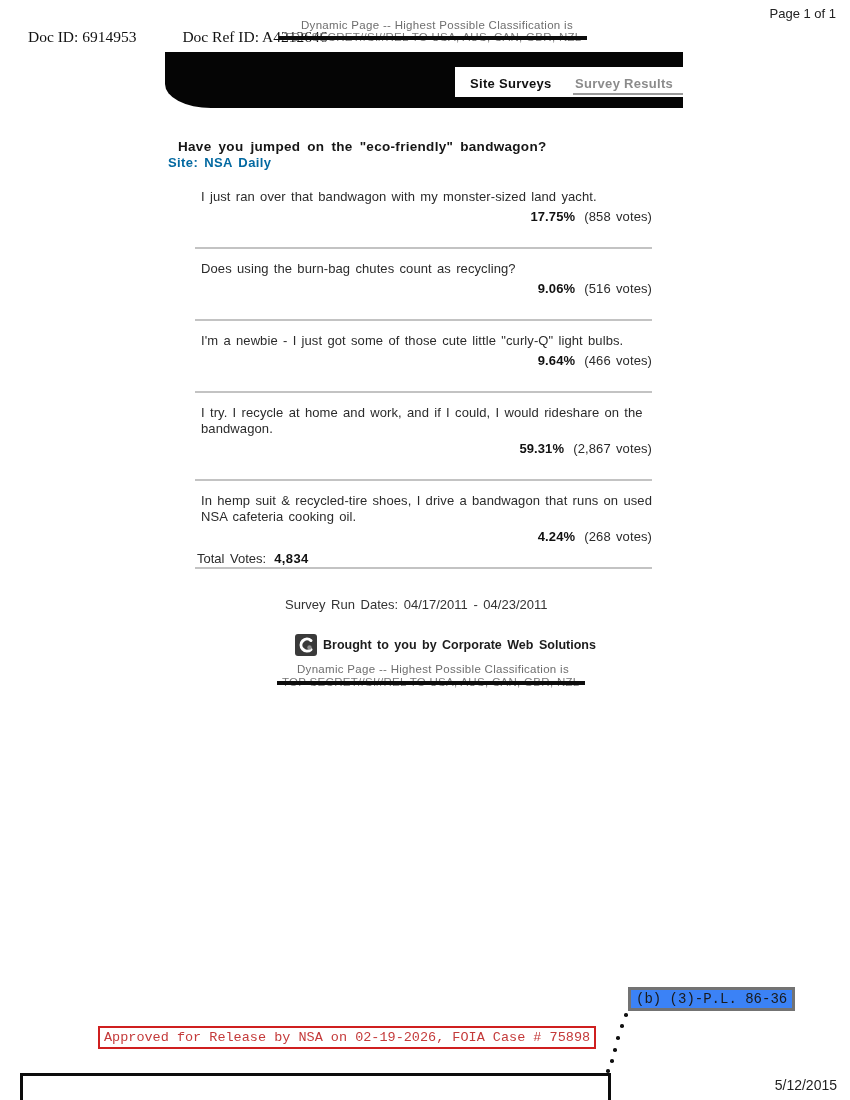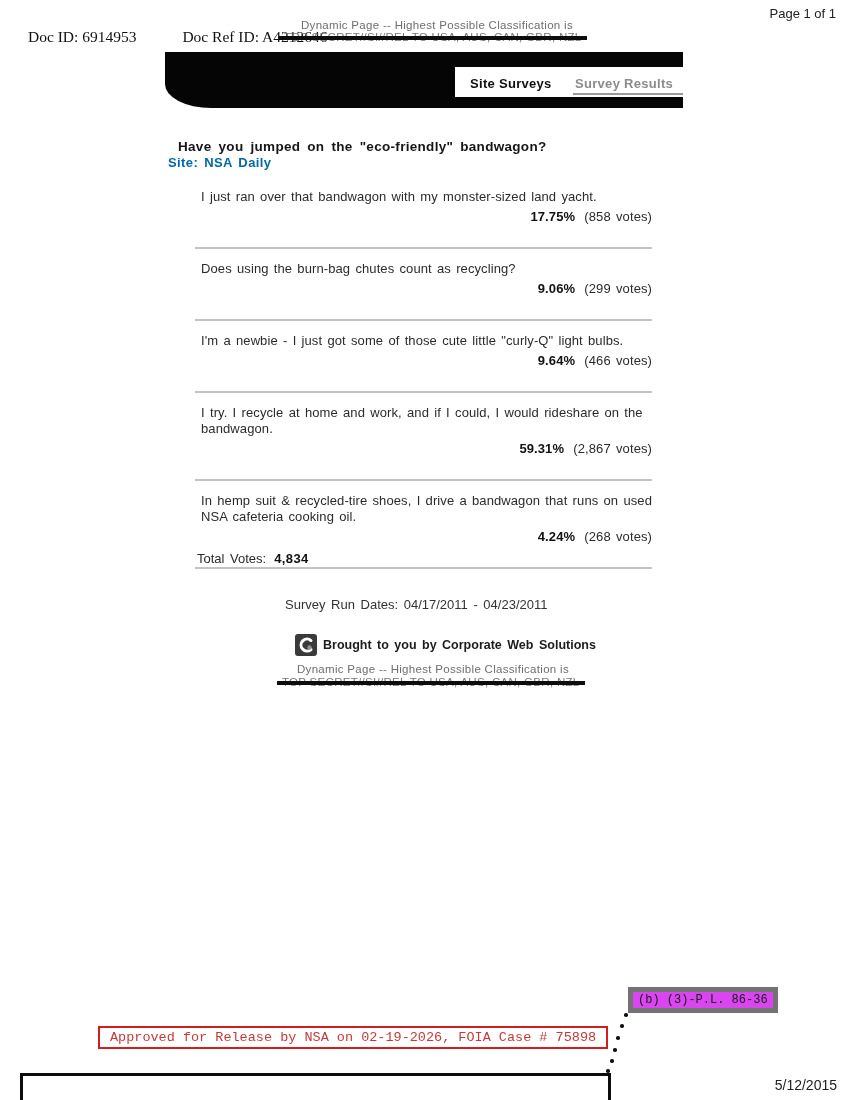--- a/index.html
+++ b/index.html
@@ -52,25 +52,25 @@
   .run-dates{top:597px;left:285px;font-size:13px;word-spacing:2px;color:#333;}
 
   .logo-row{top:634px;left:283px;display:flex;align-items:center;padding-left:12px;}
   .cws-icon{width:22px;height:22px;display:inline-block;}
   .brought{margin-left:6px;font-size:12.5px;font-weight:bold;color:#1c1c1c;word-spacing:2px;}
   .footer-dynamic{top:663px;left:297px;}
   .footer-class{top:676px;left:282px;}
 
   
   .exemption-box{
-    top:987px;left:628px;border:5px solid #737373;padding:1px 5px;
-    font-family:"Liberation Mono", monospace;font-size:12px;color:#1a1a1a;white-space:nowrap;background:#d946ef;
+    top:987px;left:628px;border:3px solid #737373;padding:1px 5px;
+    font-family:"Liberation Mono", monospace;font-size:14px;color:#1a1a1a;white-space:nowrap;background:#3b82f6;
   }
   .release-box{
-    top:1026px;left:98px;border:2.5px solid #cf1f1f;padding:2px 10px;
+    top:1026px;left:98px;border:2.5px solid #cf1f1f;padding:2px 4px;
     font-family:"Liberation Mono", monospace;font-size:13.5px;color:#c43a3a;white-space:nowrap;background:#fff;
   }
   .dot{position:absolute;width:3.5px;height:3.5px;border-radius:50%;background:#111;}
   .bottom-box{
     top:1073px;left:20px;width:585px;height:60px;
     border:3px solid #0c0c0c;border-bottom:none;background:#fff;
   }
   .print-date{top:1077px;right:13px;font-size:14px;color:#222;}
 </style>
 </head>
@@ -108,21 +108,21 @@
       <div class="opt-votes">
         <span class="pct">17.75%</span>
         <span class="cnt">(858 votes)</span>
       </div>
       <div class="divider"></div>
     </div>
     <div class="option">
       <div class="opt-text">Does using the burn-bag chutes count as recycling?</div>
       <div class="opt-votes">
         <span class="pct">9.06%</span>
-        <span class="cnt">(299 votes)</span>
+        <span class="cnt">(516 votes)</span>
       </div>
       <div class="divider"></div>
     </div>
     <div class="option">
       <div class="opt-text">I'm a newbie - I just got some of those cute little "curly-Q" light bulbs.</div>
       <div class="opt-votes">
         <span class="pct">9.64%</span>
         <span class="cnt">(466 votes)</span>
       </div>
       <div class="divider"></div>

